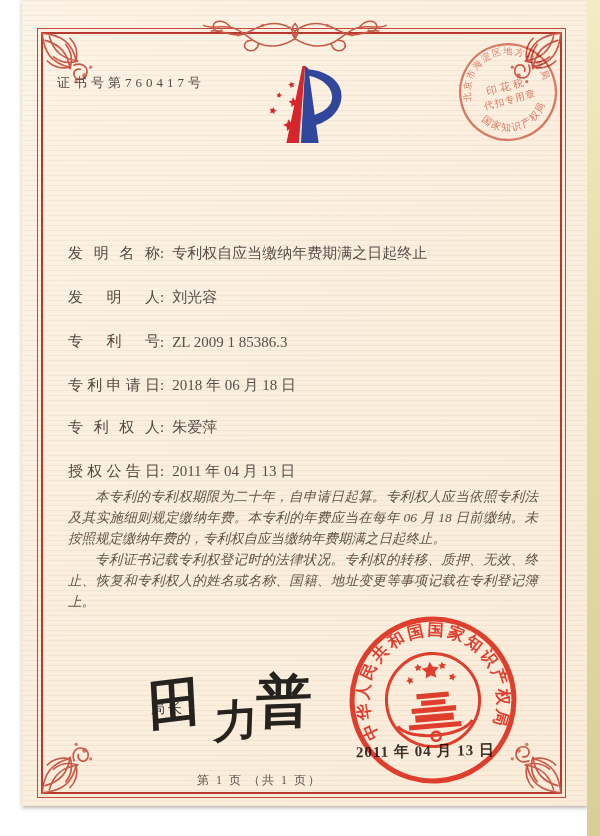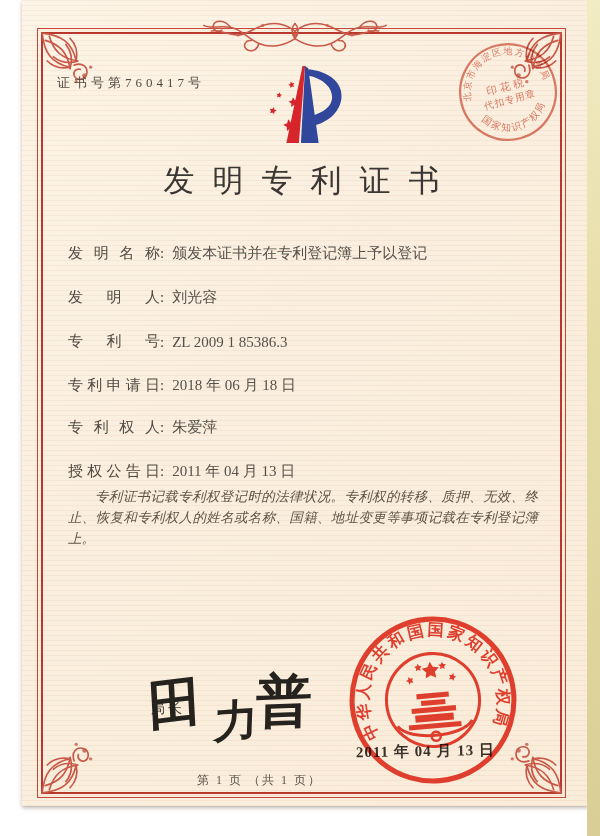--- a/index.html
+++ b/index.html
@@ -139,29 +139,28 @@
       <g fill="#d6262c">
         <use href="#star" transform="translate(40,20) scale(3.2) rotate(-15)"></use>
         <use href="#star" transform="translate(28,30) scale(2.8) rotate(10)"></use>
         <use href="#star" transform="translate(42,37) scale(5) rotate(-8)"></use>
         <use href="#star" transform="translate(22,45) scale(3.6) rotate(15)"></use>
         <use href="#star" transform="translate(38,59) scale(6) rotate(-12)"></use>
       </g>
     </svg>
   </div>
 
-  <div class="title">发明专利证书</div>
 
   <div class="field-row" style="top:244px">
     <span class="f-label">
         <span>发</span>
         <span>明</span>
         <span>名</span>
         <span>称</span>
-      </span><span class="f-colon">:</span><span class="f-value">颁发本证书并在专利登记簿上予以登记</span>
+      </span><span class="f-colon">:</span><span class="f-value">专利权自应当缴纳年费期满之日起终止</span>
   </div>
   <div class="field-row" style="top:288px">
     <span class="f-label">
         <span>发</span>
         <span>明</span>
         <span>人</span>
       </span><span class="f-colon">:</span><span class="f-value">刘光容</span>
   </div>
   <div class="field-row" style="top:332px">
     <span class="f-label">
@@ -191,20 +190,21 @@
     <span class="f-label">
         <span>授</span>
         <span>权</span>
         <span>公</span>
         <span>告</span>
         <span>日</span>
       </span><span class="f-colon">:</span><span class="f-value">2011 年 04 月 13 日</span>
   </div>
 
   <div class="body-text">
+    <p>本专利的专利权期限为二十年，自申请日起算。专利权人应当依照专利法及其实施细则规定缴纳年费。本专利的年费应当在每年 06 月 18 日前缴纳。未按照规定缴纳年费的，专利权自应当缴纳年费期满之日起终止。</p>
     <p>专利证书记载专利权登记时的法律状况。专利权的转移、质押、无效、终止、恢复和专利权人的姓名或名称、国籍、地址变更等事项记载在专利登记簿上。</p>
   </div>
 
   <div class="sig-title">局长</div>
   <span class="sig-char sig-1">田</span>
   <span class="sig-char sig-2">力</span>
   <span class="sig-char sig-3">普</span>
 
   <div class="tax-seal">
     <svg viewBox="0 0 110 110">

